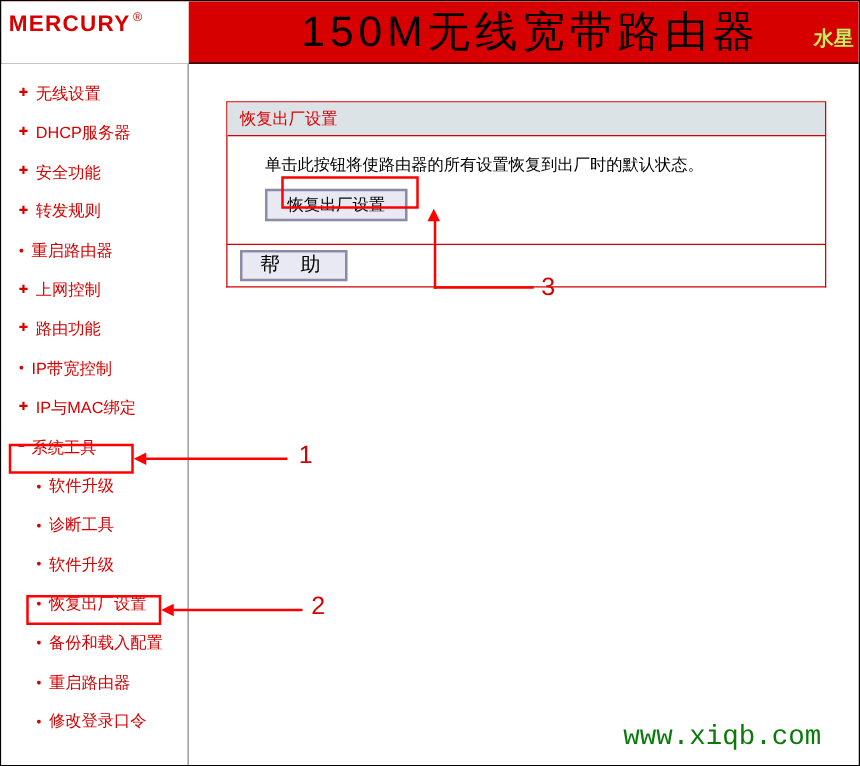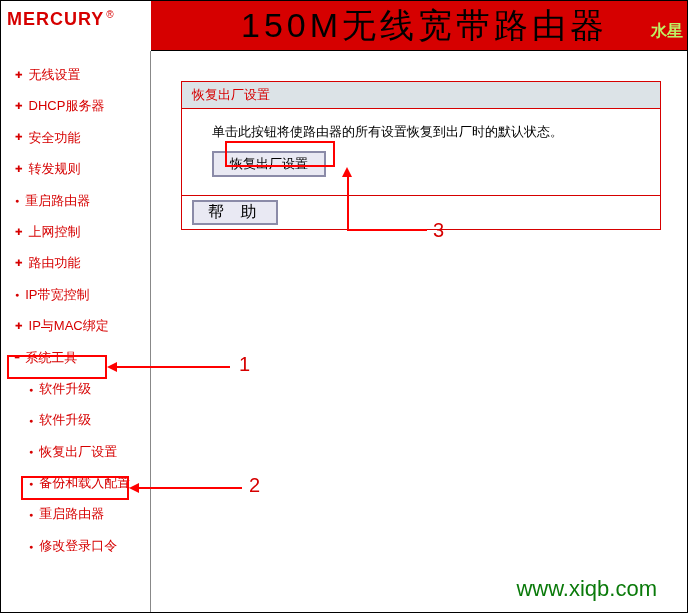--- a/index.html
+++ b/index.html
@@ -143,21 +143,21 @@
     color: #d60000;
     font-size: 20px;
     font-family: Arial, sans-serif;
     pointer-events: none;
   }
   .watermark {
     position: absolute;
     right: 30px; bottom: 10px;
     color: #0a7a0a;
     font-size: 22px;
-    font-family: Liberation Sans, sans-serif;
+    font-family: Liberation Mono, monospace;
     pointer-events: none;
   }
   
   .ann-vline { position:absolute; width:2px; background:#ff0000; pointer-events:none; }
   .ann-arrowhead.up {
     border-left:5px solid transparent;
     border-right:5px solid transparent;
     border-bottom:10px solid #ff0000;
     border-top:none;
   }
@@ -216,20 +216,24 @@
         <span class="bullet minus"></span>
         <span>系统工具</span>
       </div>
 
     <div class="nav-item sub">
         <span class="bullet dot"></span>
         <span>软件升级</span>
       </div>
     <div class="nav-item sub">
         <span class="bullet dot"></span>
+        <span>诊断工具</span>
+      </div>
+    <div class="nav-item sub">
+        <span class="bullet dot"></span>
         <span>软件升级</span>
       </div>
     <div class="nav-item sub">
         <span class="bullet dot"></span>
         <span>恢复出厂设置</span>
       </div>
     <div class="nav-item sub">
         <span class="bullet dot"></span>
         <span>备份和载入配置</span>
       </div>

